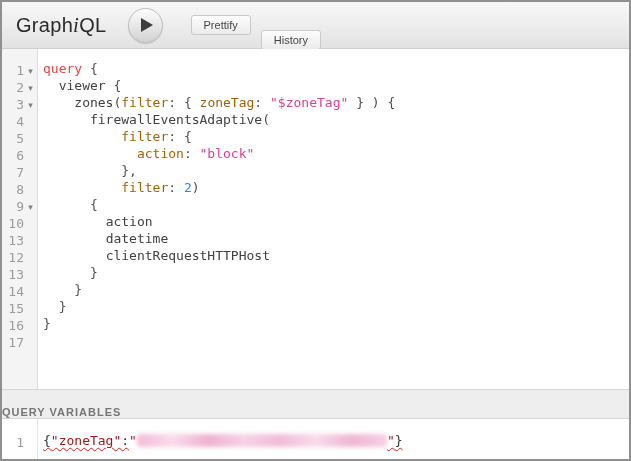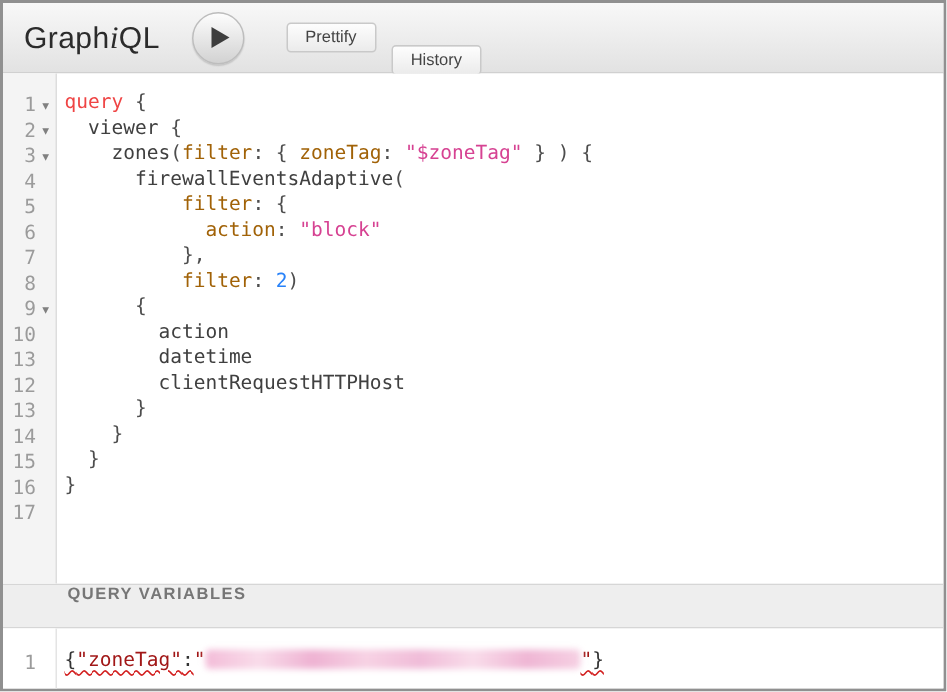--- a/index.html
+++ b/index.html
@@ -93,22 +93,21 @@
   .tk-num { color:#2882F9; }
   .tk-pun { color:#4d4d4d; }
   .tk-pln { color:#141823; }
 
   
   .var-titlebar {
     height:30px;
     background:#eee;
     border-top:1px solid #d6d6d6;
     border-bottom:1px solid #d6d6d6;
-    display:flex; align-items:flex-start;
-    padding-left:43px;
+    display:flex; align-items:flex-end;
     cursor:row-resize;
   }
   .var-title {
     font-size:11px; font-weight:bold; color:#767676;
     letter-spacing:1px; text-transform:uppercase;
   }
   .var-editor {
     position:relative; height:40px; background:#fff;
   }
   .var-gutter {

